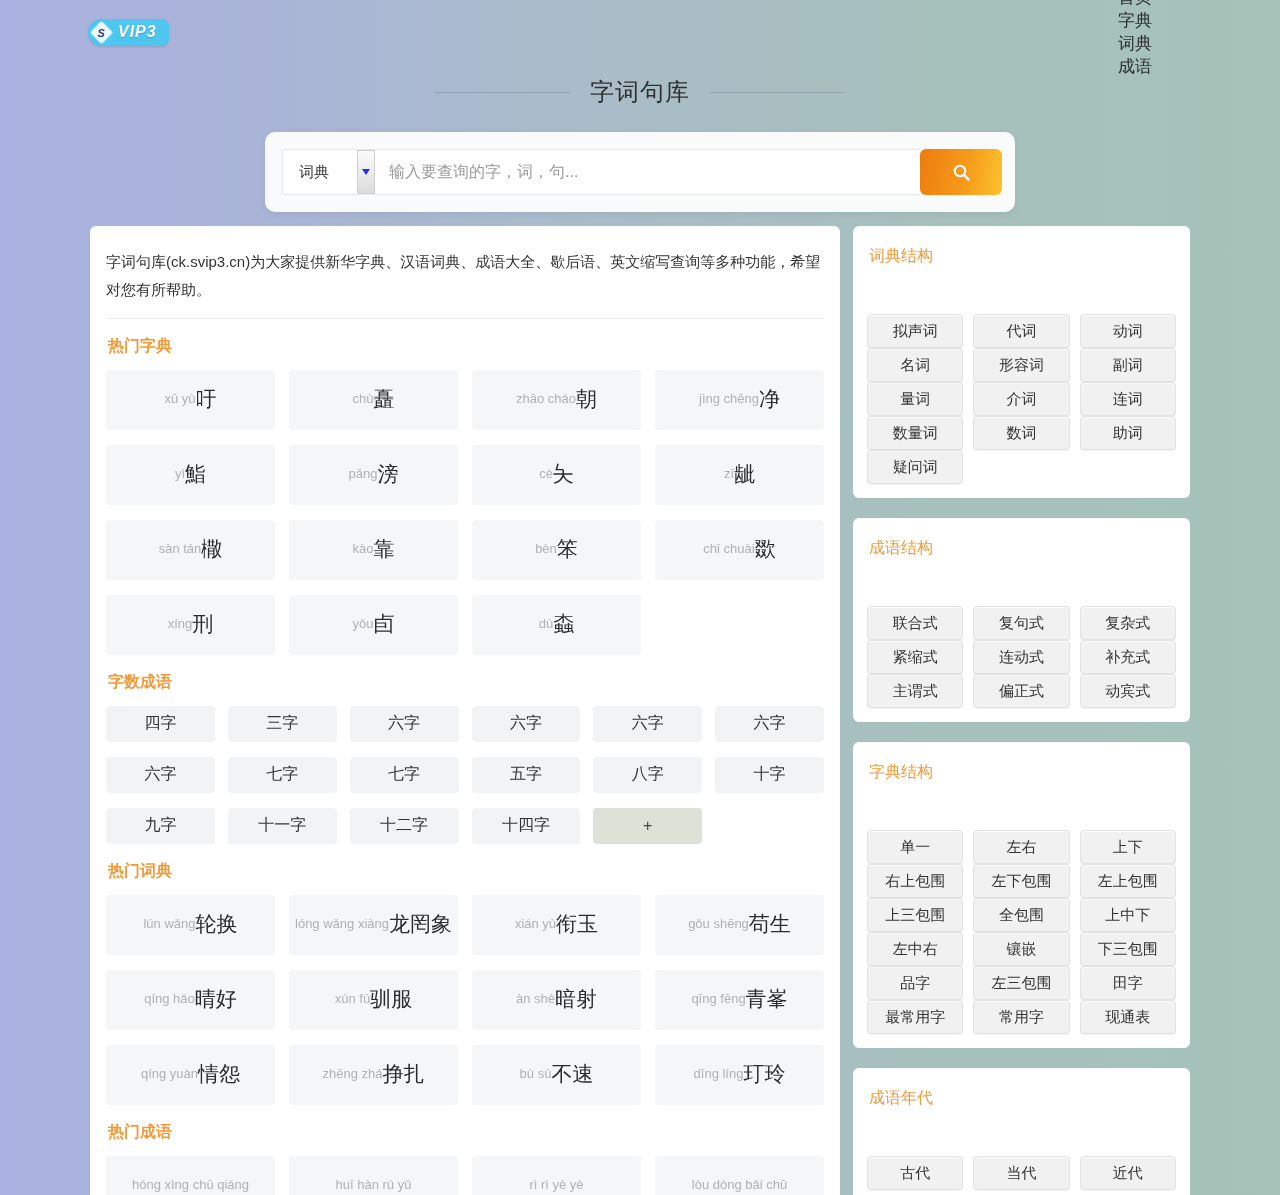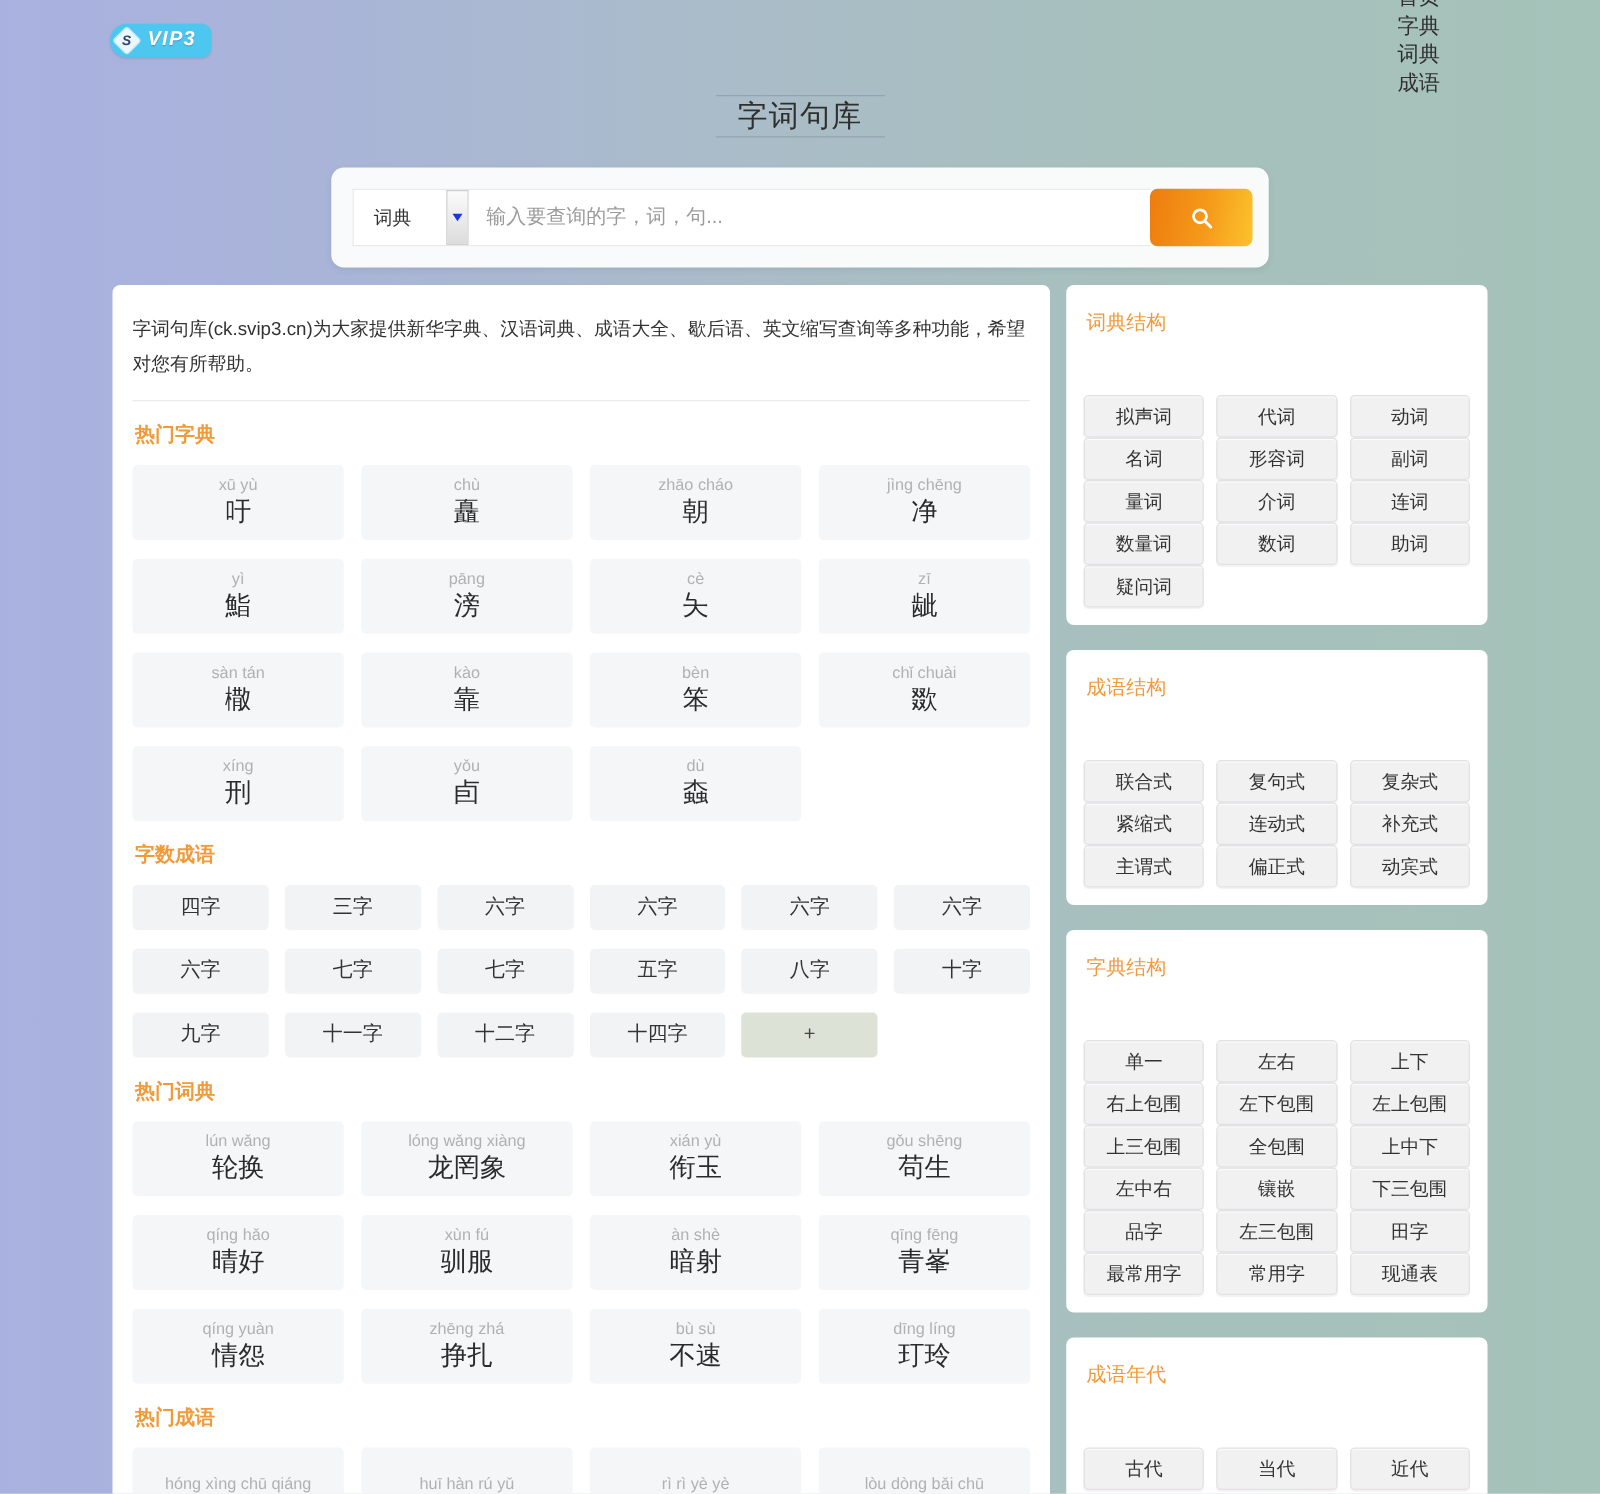--- a/index.html
+++ b/index.html
@@ -11,39 +11,39 @@
   }
   
   .top-header { display:flex; justify-content:space-between; align-items:center; padding:16px 128px 0 88px; height:48px; }
   .logo { display:inline-flex; align-items:center; background:#4ec7f0; border-radius:14px 8px 8px 14px; padding:3px 12px 3px 5px; height:27px; box-shadow:0 1px 2px rgba(0,0,0,.12); }
   .logo-diamond { width:17px; height:17px; background:#eaf7fd; transform:rotate(45deg); border-radius:3px; display:flex; align-items:center; justify-content:center; margin-right:8px; border:1px solid #bfe9fa; }
   .logo-diamond span { transform:rotate(-45deg); font-size:11px; font-weight:bold; font-style:italic; color:#32406e; }
   .logo-text { color:#fff; font-weight:bold; font-style:italic; font-size:16px; letter-spacing:1px; text-shadow:0 1px 1px rgba(40,80,140,.4); }
   .main-nav { display:flex;flex-direction:column; }
   .nav-item { color:#2e2e2e; font-size:17px; margin-left:36px; cursor:pointer; text-decoration:none; }
   
-  .hero-title-row { display:flex; align-items:center; justify-content:center; margin-top:28px;flex-direction:column; }
+  .hero-title-row { display:flex; align-items:center; justify-content:center; margin-top:28px; }
   .hero-line { width:135px; height:1px; background:#82909e; opacity:.55; }
   .hero-title { font-size:24px; color:#2f2f2f; margin:0 20px; font-weight:400; letter-spacing:1px; }
   .search-wrap { width:750px; height:80px; margin:24px auto 0; background:rgba(255,255,255,.93); border-radius:10px; padding:17px 13px 17px 17px; display:flex; align-items:center; box-shadow:0 2px 6px rgba(60,70,90,.10); }
   .search-field { flex:1; height:46px; background:#fff; display:flex; align-items:stretch; border:1px solid #e9e9e9; border-right:none; }
   .search-select { width:92px; display:flex; align-items:center; cursor:pointer; }
   .search-select-label { flex:1; padding-left:16px; font-size:15px; color:#333; }
   .select-arrow-box { width:18px; height:44px; background:linear-gradient(#fbfbfb,#dcdcdc); border:1px solid #cfcfcf; display:flex; align-items:center; justify-content:center; }
   .select-arrow { width:0; height:0; border-left:4px solid transparent; border-right:4px solid transparent; border-top:6px solid #1d35e0; }
   .search-input { flex:1; border:none; outline:none; font-size:16px; color:#555; padding-left:14px; }
   .search-input::placeholder { color:#9b9b9b; }
   .search-btn { width:82px; height:46px; border:none; border-radius:6px; background:linear-gradient(100deg,#ee7c0e 0%,#f59a1a 55%,#fcc32d 100%); display:flex; align-items:center; justify-content:center; cursor:pointer; flex-shrink:0; }
   
   .content { width:1100px; margin:14px auto 0; display:flex; gap:13px; align-items:flex-start; }
   .main-card { width:750px; background:#fff; border-radius:6px; padding:22px 16px 20px; }
   .intro { font-size:15px; color:#333; line-height:1.85; padding-bottom:14px; border-bottom:1px solid #ececec; }
   .section-title { color:#f09a3a; font-size:16px; font-weight:700; margin:17px 2px 13px; }
   .tile-grid { display:grid; grid-template-columns:repeat(4,1fr); gap:15px 14px; }
-  .tile { background:#f4f6f7; border-radius:4px; height:60px; display:flex; flex-direction:column; align-items:center; justify-content:center; cursor:pointer; }
+  .tile { background:#f4f6f7; border-radius:4px; height:60px; display:flex; flex-direction:row; align-items:center; justify-content:center; cursor:pointer; }
   .tile .pinyin { font-size:13px; color:#b1b1b1; line-height:1.3; }
   .tile .hanzi { font-size:21px; color:#2b2b2b; line-height:1.25; }
   .count-grid { display:grid; grid-template-columns:repeat(6,1fr); gap:15px 13px; }
   .count-btn { background:#f1f3f4; border-radius:4px; height:36px; display:flex; align-items:center; justify-content:center; font-size:16px; color:#333; cursor:pointer; }
   .count-btn.plus { background:#dde2d7; color:#444; }
   
   .sidebar { width:337px; display:flex; flex-direction:column; gap:20px; }
   .side-card { background:#fff; border-radius:6px; padding:14px; }
   .side-title { color:#f09a3a; font-size:16px; font-weight:400; margin:6px 2px 15px; }
   .side-grid { display:grid; grid-template-columns:repeat(3,1fr); gap:0 10px;margin-top:47px; }

